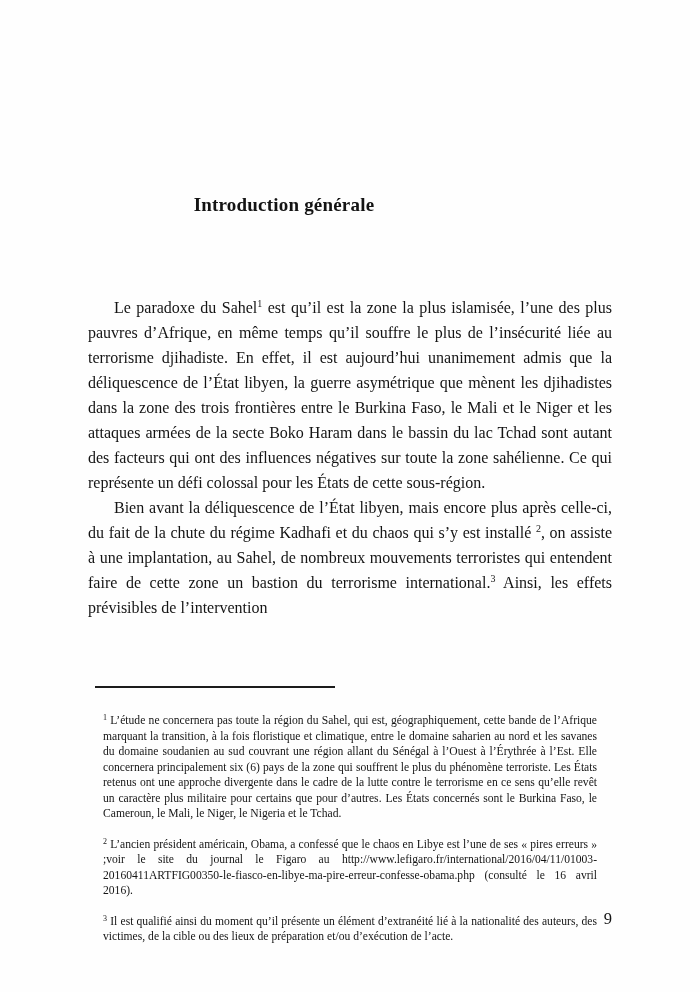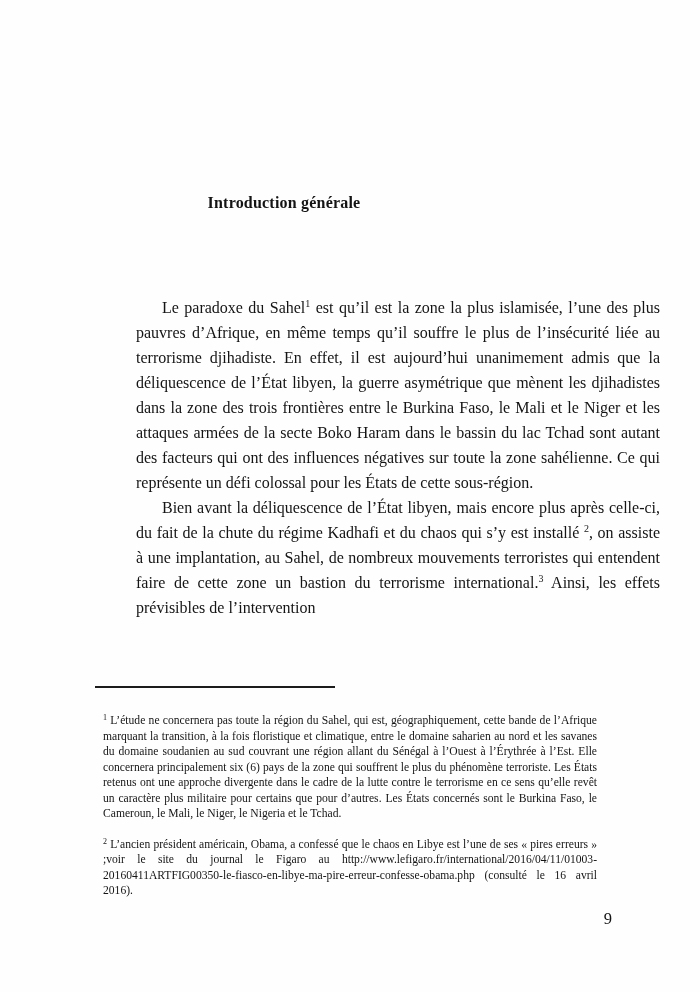--- a/index.html
+++ b/index.html
@@ -17,34 +17,33 @@
     color: #141414;
     font-family: "Liberation Serif", "DejaVu Serif", serif;
     overflow: hidden;
   }
   .chapter-title {
     position: absolute;
     top: 194px;
     left: 0;
     width: 568px;
     text-align: center;
-    font-size: 16px;
+    font-size: 19px;
     font-weight: bold;
     letter-spacing: 0.2px;
     margin: 0;
   }
   .body-text {
     position: absolute;
     top: 295px;
     left: 88px;
     width: 524px;
     font-size: 16px;
     line-height: 25px;
     text-align: justify;
-    margin-left: 48px;
   }
   .body-text p {
     margin: 0;
     text-indent: 26px;
   }
   sup.fn-ref {
     font-size: 10px;
     line-height: 0;
     vertical-align: baseline;
     position: relative;
@@ -94,17 +93,18 @@
     <p><span>Le paradoxe du Sahel</span><sup class="fn-ref">1</sup><span> est qu’il est la zone la plus islamisée, l’une des plus pauvres d’Afrique, en même temps qu’il souffre le plus de l’insécurité liée au terrorisme djihadiste. En effet, il est aujourd’hui unanimement admis que la déliquescence de l’État libyen, la guerre asymétrique que mènent les djihadistes dans la zone des trois frontières entre le Burkina Faso, le Mali et le Niger et les attaques armées de la secte Boko Haram dans le bassin du lac Tchad sont autant des facteurs qui ont des influences négatives sur toute la zone sahélienne. Ce qui représente un défi colossal pour les États de cette sous-région.</span></p>
 
     <p><span>Bien avant la déliquescence de l’État libyen, mais encore plus après celle-ci, du fait de la chute du régime Kadhafi et du chaos qui s’y est installé&nbsp;</span><sup class="fn-ref">2</sup><span>, on assiste à une implantation, au Sahel, de nombreux mouvements terroristes qui entendent faire de cette zone un bastion du terrorisme international.</span><sup class="fn-ref">3</sup><span> Ainsi, les effets prévisibles de l’intervention</span></p>
   </div>
 
   <div class="footnote-separator"></div>
 
   <div class="footnotes">
     <p><sup class="fn-ref">1</sup> <span>L’étude ne concernera pas toute la région du Sahel, qui est, géographiquement, cette bande de l’Afrique marquant la transition, à la fois floristique et climatique, entre le domaine saharien au nord et les savanes du domaine soudanien au sud couvrant une région allant du Sénégal à l’Ouest à l’Érythrée à l’Est. Elle concernera principalement six (6) pays de la zone qui souffrent le plus du phénomène terroriste. Les États retenus ont une approche divergente dans le cadre de la lutte contre le terrorisme en ce sens qu’elle revêt un caractère plus militaire pour certains que pour d’autres. Les États concernés sont le Burkina Faso, le Cameroun, le Mali, le Niger, le Nigeria et le Tchad.</span></p>
     <p><sup class="fn-ref">2</sup> <span>L’ancien président américain, Obama, a confessé que le chaos en Libye est l’une de ses « pires erreurs » ;voir le site du journal le Figaro au http://www.lefigaro.fr/international/2016/04/11/01003-20160411ARTFIG00350-le-fiasco-en-libye-ma-pire-erreur-confesse-obama.php (consulté le 16 avril 2016).</span></p>
+    <p><sup class="fn-ref">3</sup> <span>Il est qualifié ainsi du moment qu’il présente un élément d’extranéité lié à la nationalité des auteurs, des victimes, de la cible ou des lieux de préparation et/ou d’exécution de l’acte.</span></p>
   </div>
 
   <div class="page-number">9</div>
 
 </div>
 
 </body></html>

